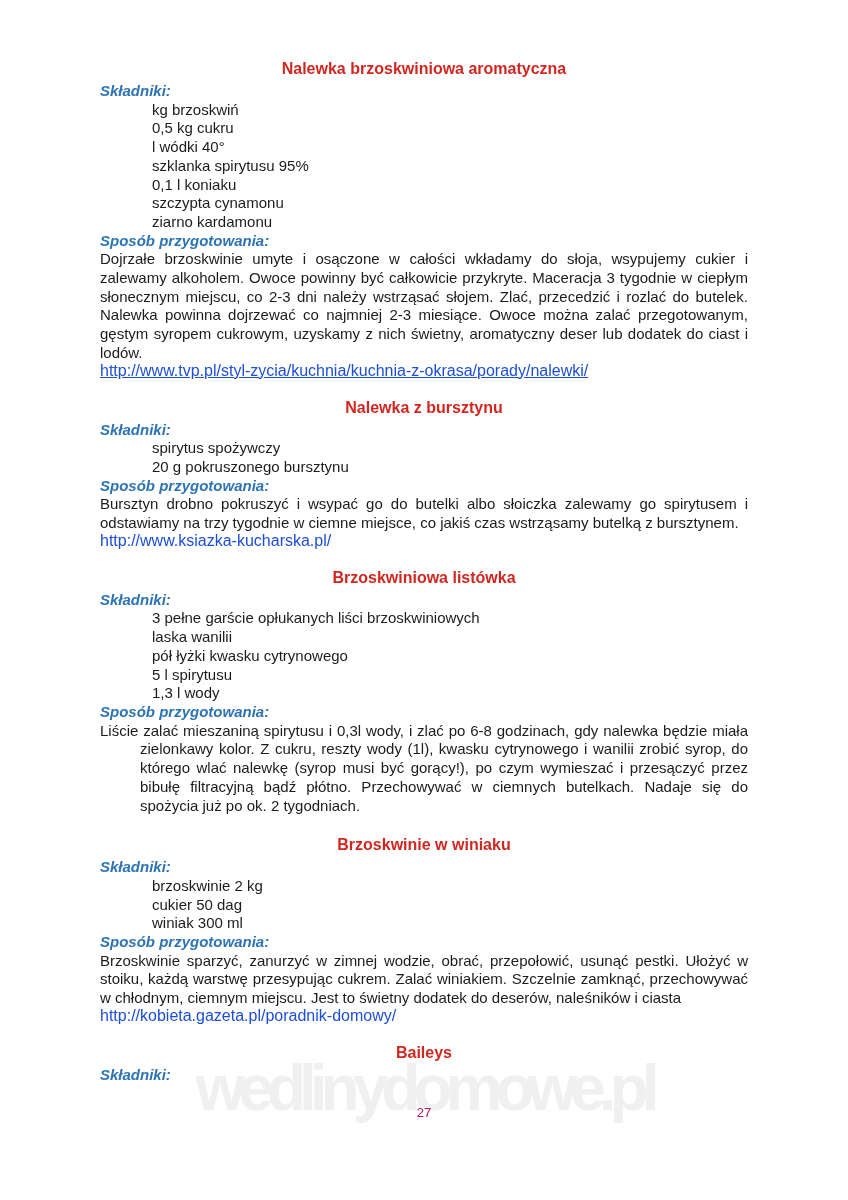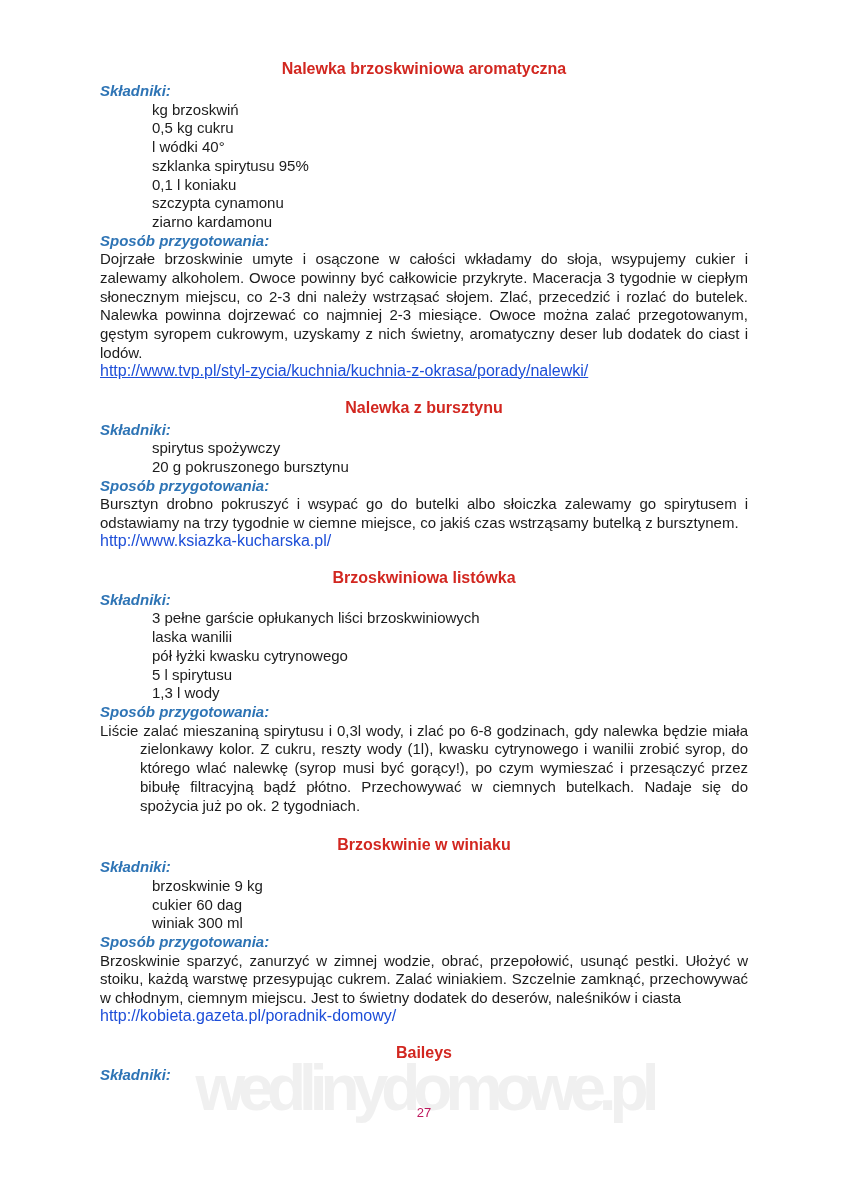--- a/index.html
+++ b/index.html
@@ -86,22 +86,22 @@
     <div class="ingredient">pół łyżki kwasku cytrynowego</div>
     <div class="ingredient">5 l spirytusu</div>
     <div class="ingredient">1,3 l wody</div>
     <div class="section-label">Sposób przygotowania:</div>
     <p class="prep prep-hanging">Liście zalać mieszaniną spirytusu i 0,3l wody, i zlać po 6-8 godzinach, gdy nalewka będzie miała zielonkawy kolor. Z cukru, reszty wody (1l), kwasku cytrynowego i wanilii zrobić syrop, do którego wlać nalewkę (syrop musi być gorący!), po czym wymieszać i przesączyć przez bibułę filtracyjną bądź płótno. Przechowywać w ciemnych butelkach. Nadaje się do spożycia już po ok. 2 tygodniach.</p>
   </section>
 
   <section class="recipe">
     <h1 class="recipe-title">Brzoskwinie w winiaku</h1>
     <div class="section-label">Składniki:</div>
-    <div class="ingredient">brzoskwinie 9 kg</div>
-    <div class="ingredient">cukier 60 dag</div>
+    <div class="ingredient">brzoskwinie 2 kg</div>
+    <div class="ingredient">cukier 50 dag</div>
     <div class="ingredient">winiak 300 ml</div>
     <div class="section-label">Sposób przygotowania:</div>
     <p class="prep">Brzoskwinie sparzyć, zanurzyć w zimnej wodzie, obrać, przepołowić, usunąć pestki. Ułożyć w stoiku, każdą warstwę przesypując cukrem. Zalać winiakiem. Szczelnie zamknąć, przechowywać w chłodnym, ciemnym miejscu. Jest to świetny dodatek do deserów, naleśników i ciasta</p>
     <div class="link-line"><a class="source-link">http://kobieta.gazeta.pl/poradnik-domowy/</a></div>
   </section>
 
   <section class="recipe">
     <h1 class="recipe-title">Baileys</h1>
     <div class="section-label">Składniki:</div>
   </section>

